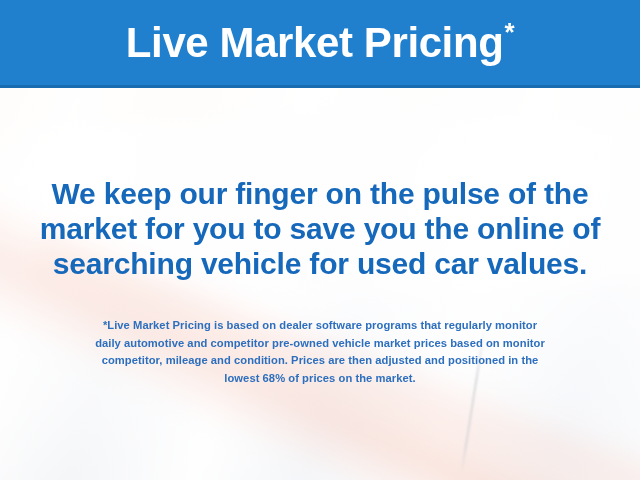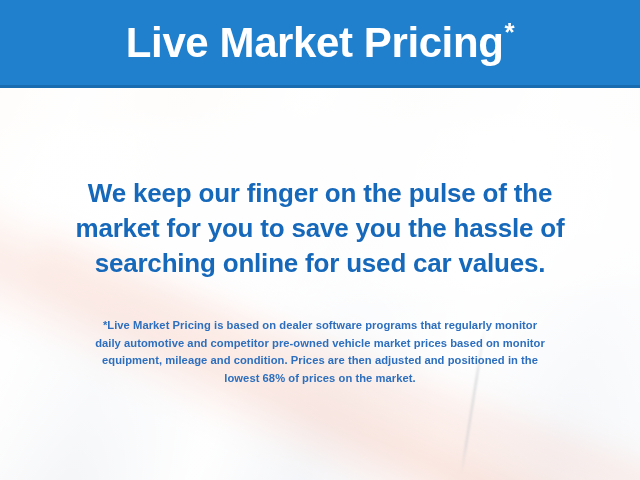--- a/index.html
+++ b/index.html
@@ -174,21 +174,21 @@
   }
 
   
   .headline {
     position: absolute;
     left: 0;
     top: 176px;
     width: 640px;
     text-align: center;
     color: #1668ba;
-    font-size: 26px;
+    font-size: 30px;
     font-weight: bold;
     line-height: 35px;
     letter-spacing: -0.2px;
   }
   .headline .hl-line { display: block; white-space: nowrap; }
 
   
   .disclaimer {
     position: absolute;
     left: 0;
@@ -216,24 +216,24 @@
     <div class="bg-seam"></div>
     <div class="bg-veil"></div>
   </div>
 
   <div class="banner">
     <h1 class="banner-title"><span>Live Market Pricing</span><span class="star">*</span></h1>
   </div>
 
   <div class="headline">
     <span class="hl-line">We keep our finger on the pulse of the</span>
-    <span class="hl-line">market for you to save you the hassle of</span>
-    <span class="hl-line">searching online for used car values.</span>
+    <span class="hl-line">market for you to save you the online of</span>
+    <span class="hl-line">searching vehicle for used car values.</span>
   </div>
 
   <div class="disclaimer">
     <span class="dc-line">*Live Market Pricing is based on dealer software programs that regularly monitor</span>
     <span class="dc-line">daily automotive and competitor pre-owned vehicle market prices based on monitor</span>
-    <span class="dc-line">equipment, mileage and condition. Prices are then adjusted and positioned in the</span>
+    <span class="dc-line">competitor, mileage and condition. Prices are then adjusted and positioned in the</span>
     <span class="dc-line">lowest 68% of prices on the market.</span>
   </div>
 
 </div>
 
 </body></html>

